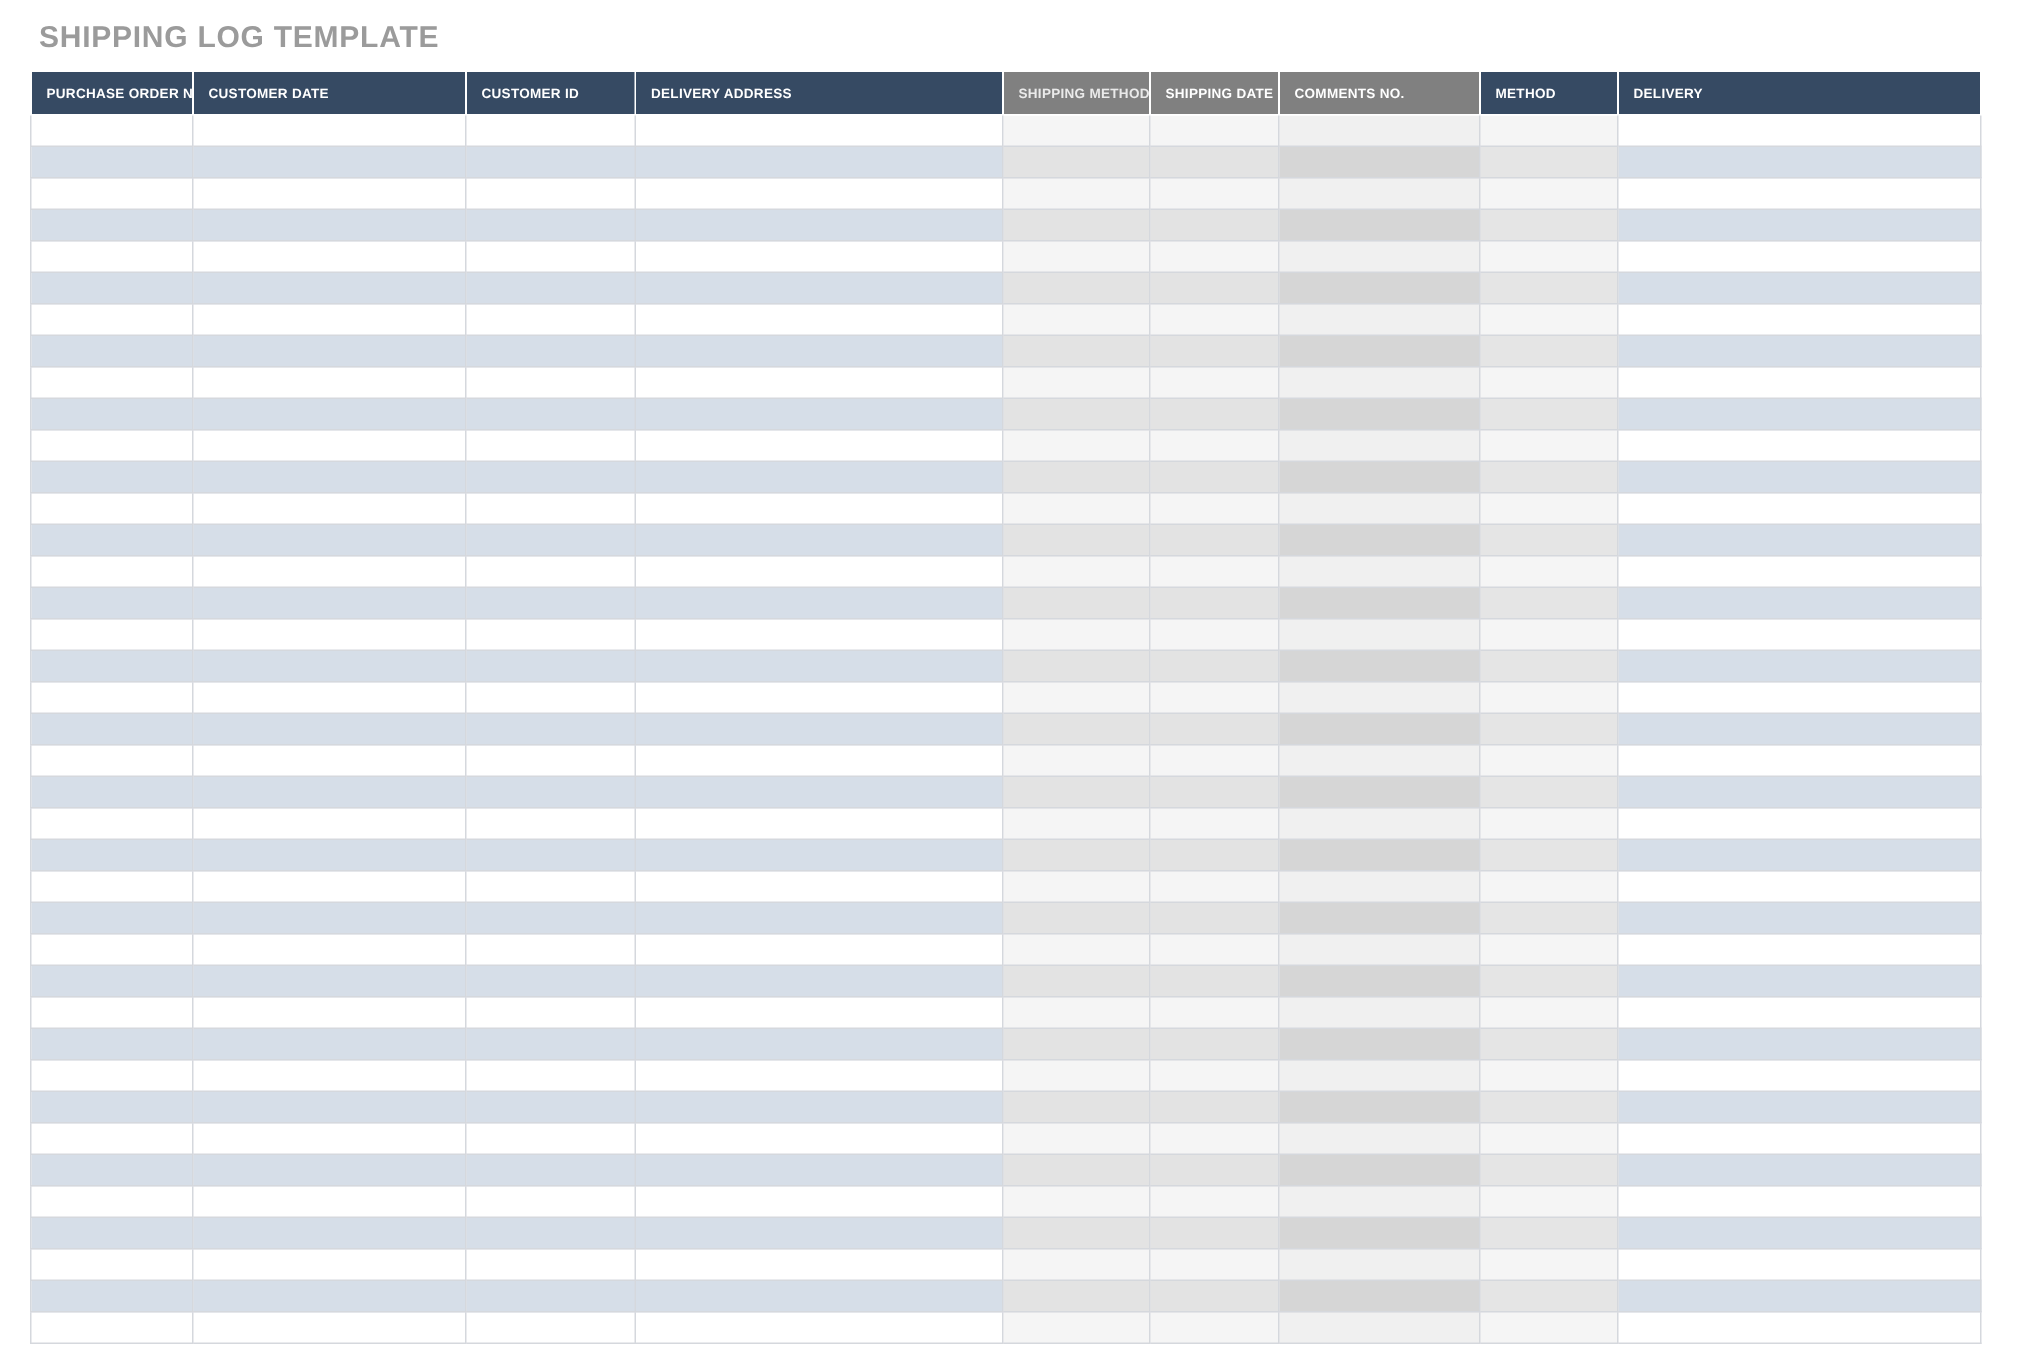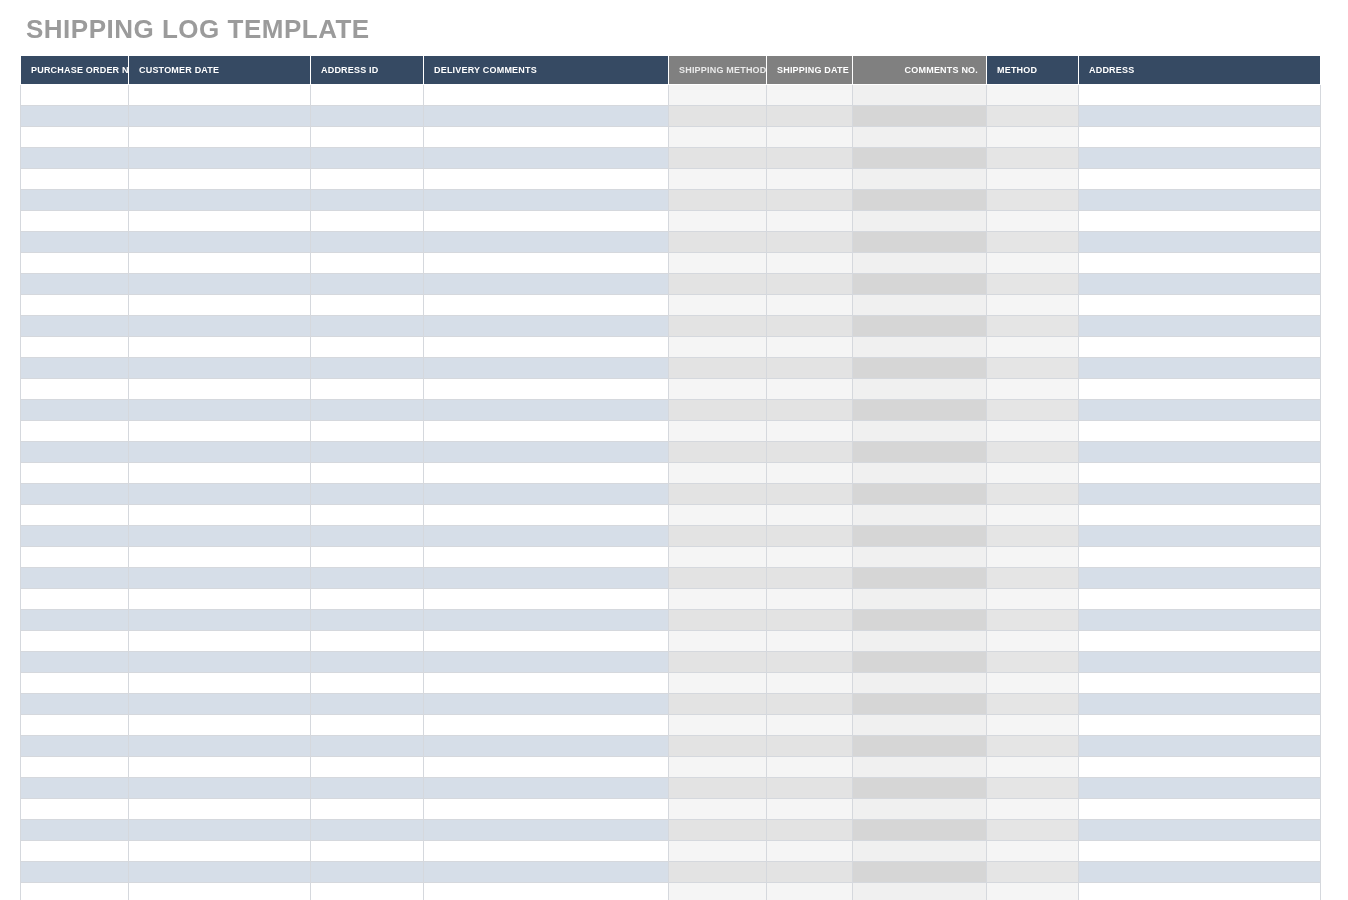--- a/index.html
+++ b/index.html
@@ -6,21 +6,21 @@
     margin: 0;
     padding: 0;
     background: #ffffff;
     font-family: Arial, Helvetica, sans-serif;
     width: 1348px;
   }
   .page {
     padding: 14px 20px 20px 20px;
   }
   .title {
-    font-size: 26px;
+    font-size: 20px;
     font-weight: 700;
     letter-spacing: 0.5px;
     color: #9b9b9b;
     margin: 0 0 10px 6px;
   }
   table.slog {
     border-collapse: collapse;
     width: 1300px;
     table-layout: fixed;
   }
@@ -45,21 +45,20 @@
     letter-spacing: 0.2px;
     white-space: nowrap;
     overflow: hidden;
   }
   thead th.h-blue {
     background: #364a63;
   }
   thead th.h-gray {
     background: #808080;
     color: #ffffff;
-    text-align: right;
   }
   thead th.h-gray.lighter {
     color: #eaeaea;
   }
 
   tbody td {
     height: 20px;
     border: 1px solid #d5d8dd;
     padding: 0;
     font-size: 11px;
@@ -89,27 +88,27 @@
       <col class="c-method">
         <col class="c-date">
         <col class="c-track">
         <col class="c-status">
       <col class="c-comments">
     </colgroup>
     <thead>
       <tr>
         <th class="h-blue">PURCHASE ORDER NO.</th>
         <th class="h-blue">CUSTOMER DATE</th>
-        <th class="h-blue">ADDRESS ID</th>
-        <th class="h-blue">DELIVERY COMMENTS</th>
+        <th class="h-blue">CUSTOMER ID</th>
+        <th class="h-blue">DELIVERY ADDRESS</th>
         <th class="h-gray lighter">SHIPPING METHOD</th>
         <th class="h-gray">SHIPPING DATE</th>
         <th class="h-gray">COMMENTS NO.</th>
         <th class="h-blue">METHOD</th>
-        <th class="h-blue">ADDRESS</th>
+        <th class="h-blue">DELIVERY</th>
       </tr>
     </thead>
     <tbody id="slog-body">
         <tr>
           <td class="zone-blue"></td>
           <td class="zone-blue"></td>
           <td class="zone-blue"></td>
           <td class="zone-blue"></td>
           <td class="zone-gray1"></td>
           <td class="zone-gray1"></td>

